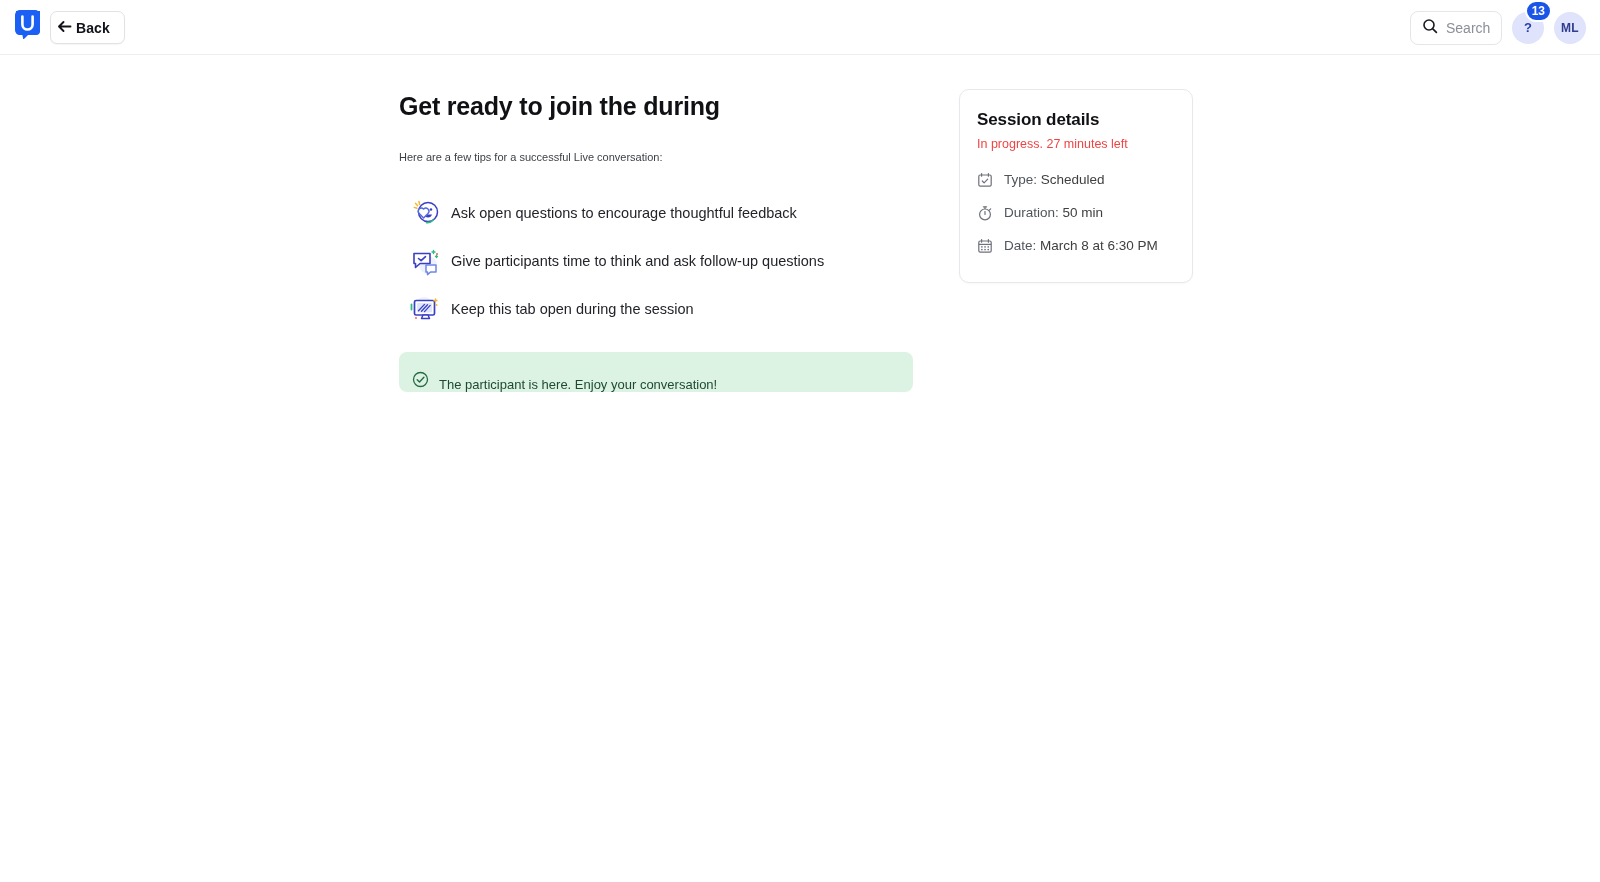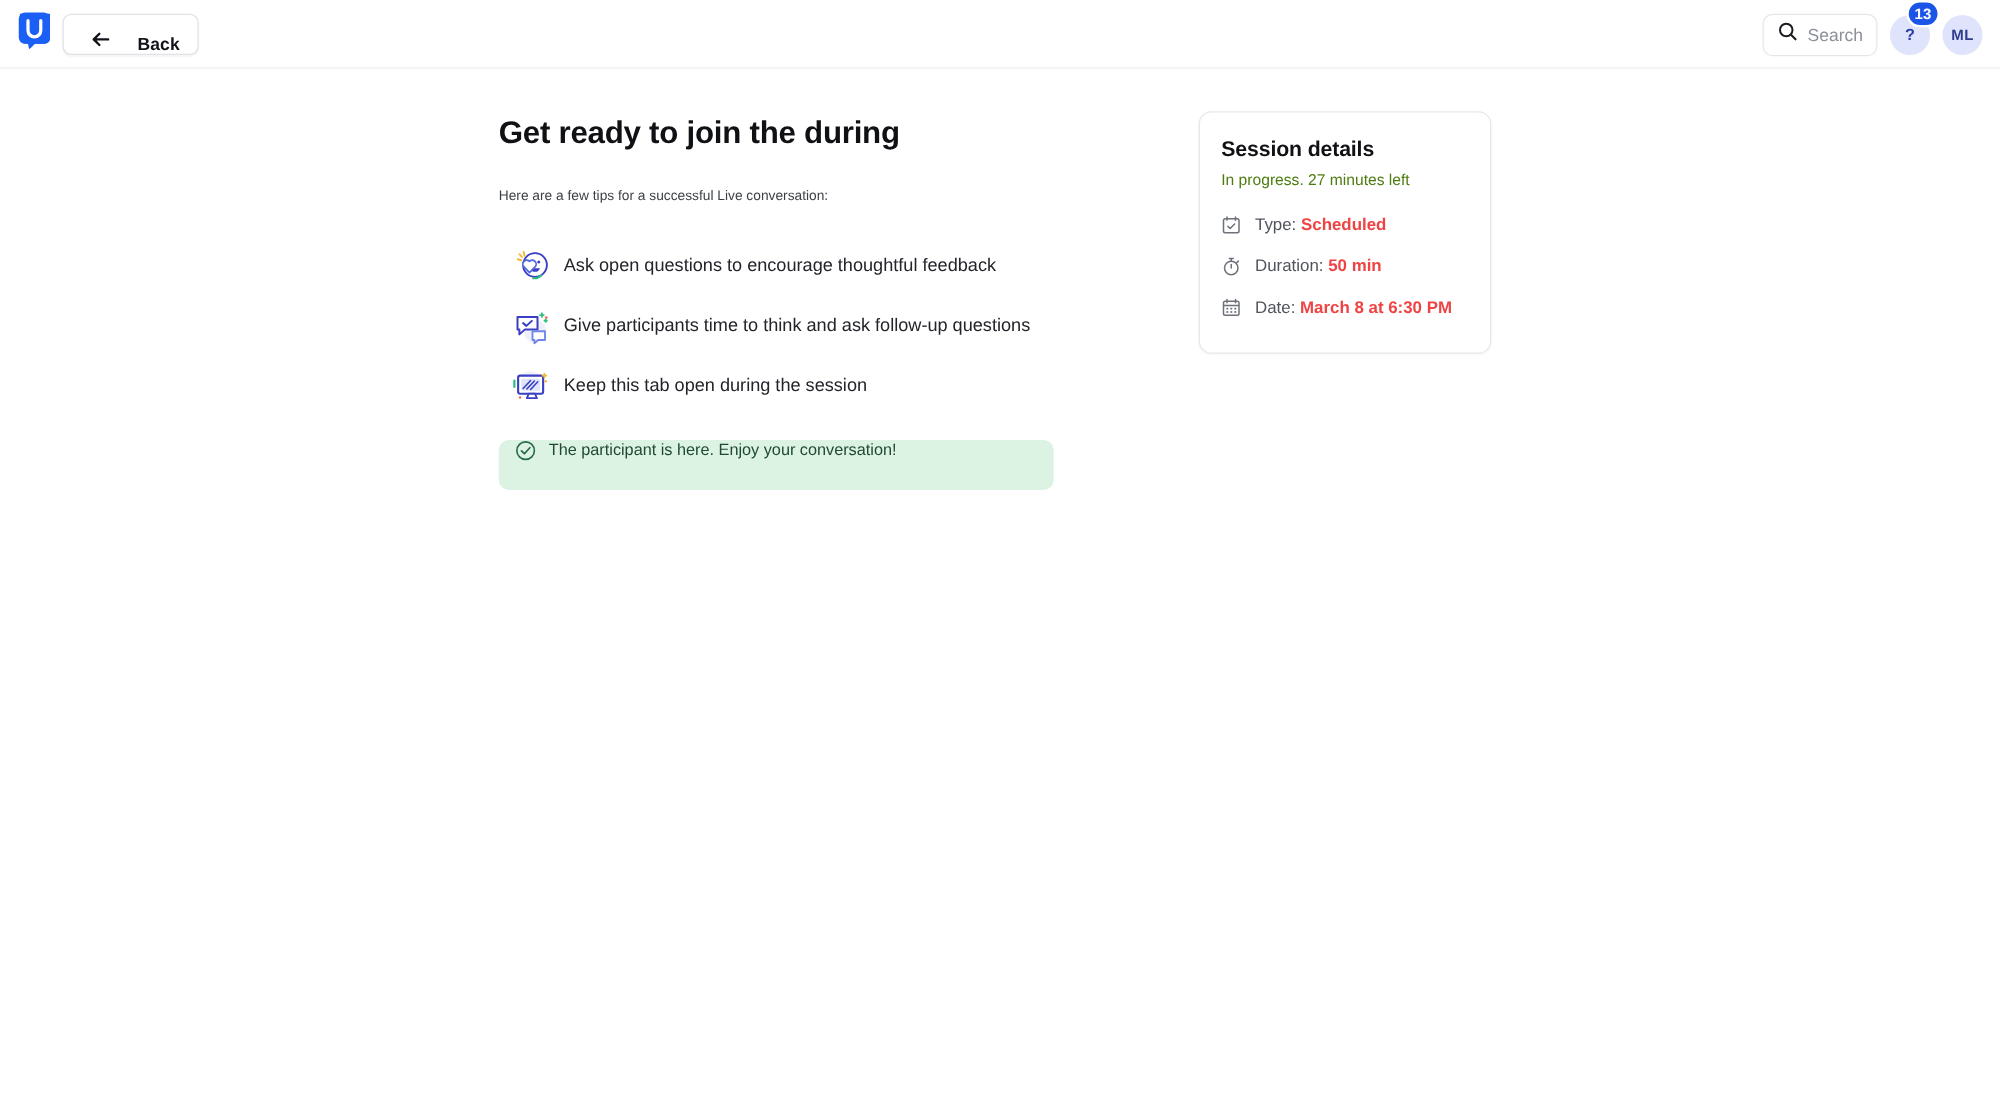--- a/index.html
+++ b/index.html
@@ -29,24 +29,24 @@
     width: 28px;
     height: 30px;
   }
   .logo svg { display: block; }
 
   .back-btn {
     position: absolute;
     left: 50px;
     top: 11px;
     height: 33px;
-    padding: 0 14px 0 22px;
-    display: flex;
-    align-items: flex-end;
-    gap: 22px;
+    padding: 0 14px 0 6px;
+    display: flex;
+    align-items: center;
+    gap: 4px;
     background: #ffffff;
     border: 1px solid #e0e2e6;
     border-radius: 7px;
     cursor: pointer;
     box-shadow: 0 1px 1px rgba(16,24,40,0.04);
   }
   .back-btn .label {
     font-size: 14px;
     font-weight: 700;
     color: #12131a;
@@ -168,26 +168,26 @@
     justify-content: center;
   }
   .tip-text {
     font-size: 14.5px;
     color: #22242a;
     white-space: nowrap;
   }
 
   .banner {
     margin-top: 19px;
-    width: 444px;
+    width: 514px;
     height: 40px;
     background: #dcf3e3;
     border-radius: 8px;
     display: flex;
-    align-items: flex-start;
+    align-items: flex-end;
     padding: 0 13px;
     gap: 10px;
   }
   .banner-text {
     font-size: 13px;
     color: #1f4a31;
   }
 
   .action-row {
     margin-top: 25px;
@@ -225,21 +225,21 @@
     font-size: 17px;
     font-weight: 700;
     color: #101114;
     margin: 0;
     letter-spacing: -0.1px;
   }
   .card-sub {
     margin: 0;
     padding-top: 7px;
     font-size: 12.5px;
-    color: #4d7c0f;
+    color: #ef4444;
   }
   .card-rows { margin-top: 12px; }
   .card-row {
     display: flex;
     align-items: center;
     height: 33px;
     gap: 11px;
   }
   .card-row .ri {
     flex: 0 0 16px;
@@ -247,22 +247,22 @@
     display: flex;
     align-items: center;
     justify-content: center;
   }
   .row-text {
     font-size: 13.5px;
     color: #50545c;
     white-space: nowrap;
   }
   .row-text b {
-    color: #ef4444;
-    font-weight: 700;
+    color: #404040;
+    font-weight: 400;
   }
 </style>
 </head>
 <body>
 
 <div class="header">
 
   <div class="logo">
     <svg width="28" height="30" viewBox="0 0 28 30" xmlns="http://www.w3.org/2000/svg">
       <path d="M2 2 H26 A0 0 0 0 1 26 2 V22 A4 4 0 0 1 22 26 H14 L9 31 L9.5 26 H6 A4 4 0 0 1 2 22 Z" fill="#1c5ff5" rx="4"></path>

